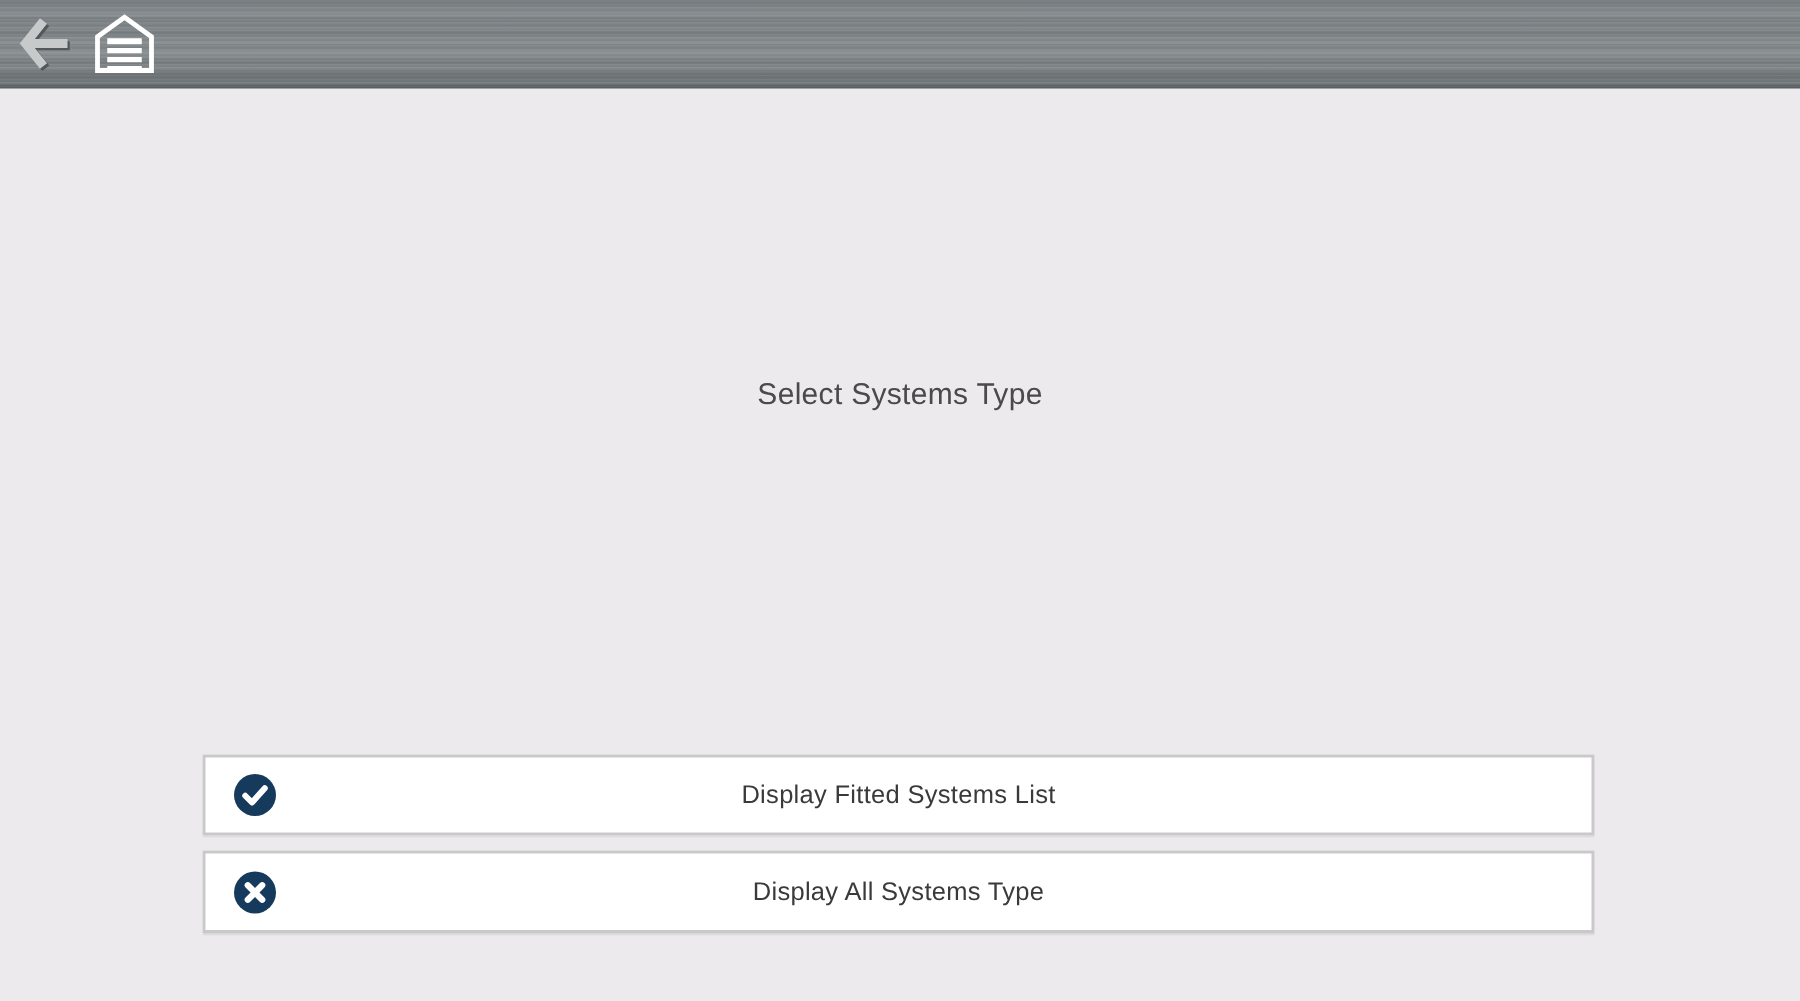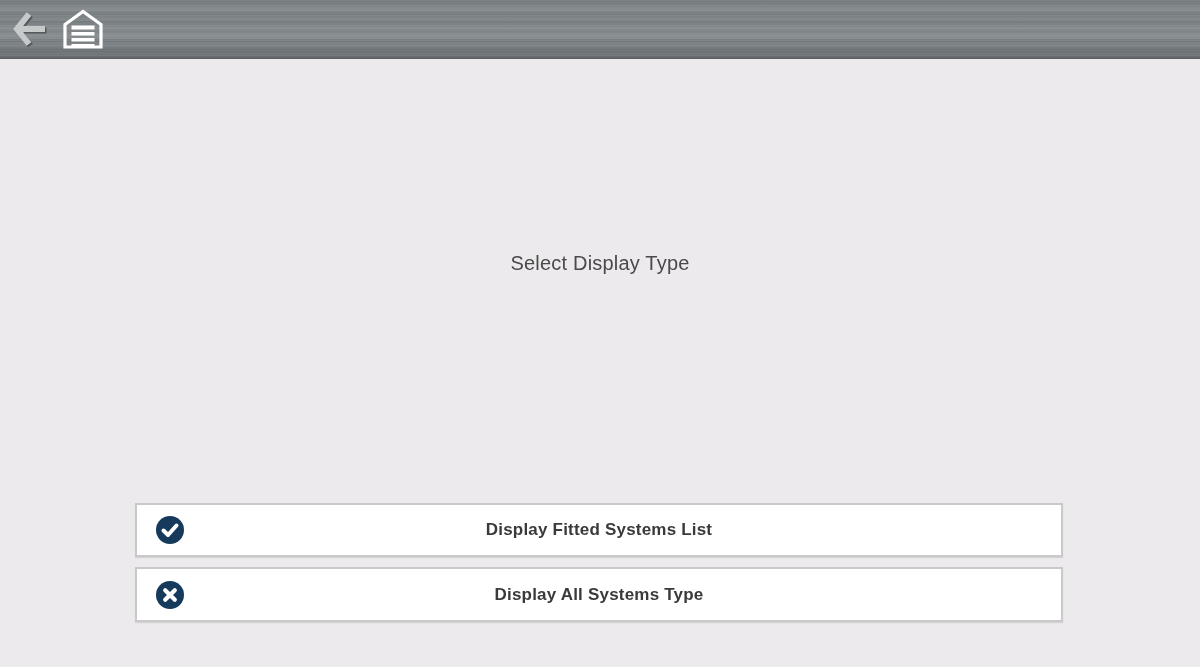--- a/index.html
+++ b/index.html
@@ -86,21 +86,21 @@
   .opt-icon {
     position: absolute;
     left: 18px;
     top: 50%;
     transform: translateY(-50%);
     width: 30px;
     height: 30px;
   }
   .opt-label {
     font-size: 17px;
-    font-weight: bold;
+    font-weight: normal;
     color: #3a3a3a;
     letter-spacing: 0.2px;
   }
 </style>
 </head>
 <body>
 
 <div class="screen">
 
   <div class="toolbar">
@@ -116,21 +116,21 @@
       <svg width="42" height="42" viewBox="0 0 42 42">
         <path d="M3 16.5 L21 3.5 L39 16.5 L39 39 L3 39 Z" fill="none" stroke="#ffffff" stroke-width="3.2" stroke-linejoin="miter"></path>
         <rect x="9.5" y="17.5" width="23" height="4" fill="#ffffff"></rect>
         <rect x="9.5" y="24" width="23" height="3.5" fill="#ffffff"></rect>
         <rect x="9.5" y="30" width="23" height="3.5" fill="#ffffff"></rect>
         <rect x="9.5" y="36" width="23" height="3" fill="#ffffff"></rect>
       </svg>
     </div>
   </div>
 
-  <div class="page-title">Select Display Type</div>
+  <div class="page-title">Select Systems Type</div>
 
   <div class="options">
 
     <button class="option">
       <span class="opt-icon">
         <svg width="30" height="30" viewBox="0 0 30 30">
           <circle cx="15" cy="15" r="14" fill="#163a5c"></circle>
           <path d="M8.5 15.5 L13 20 L21.5 10.5" fill="none" stroke="#ffffff" stroke-width="4" stroke-linecap="round" stroke-linejoin="round"></path>
         </svg>
       </span>

